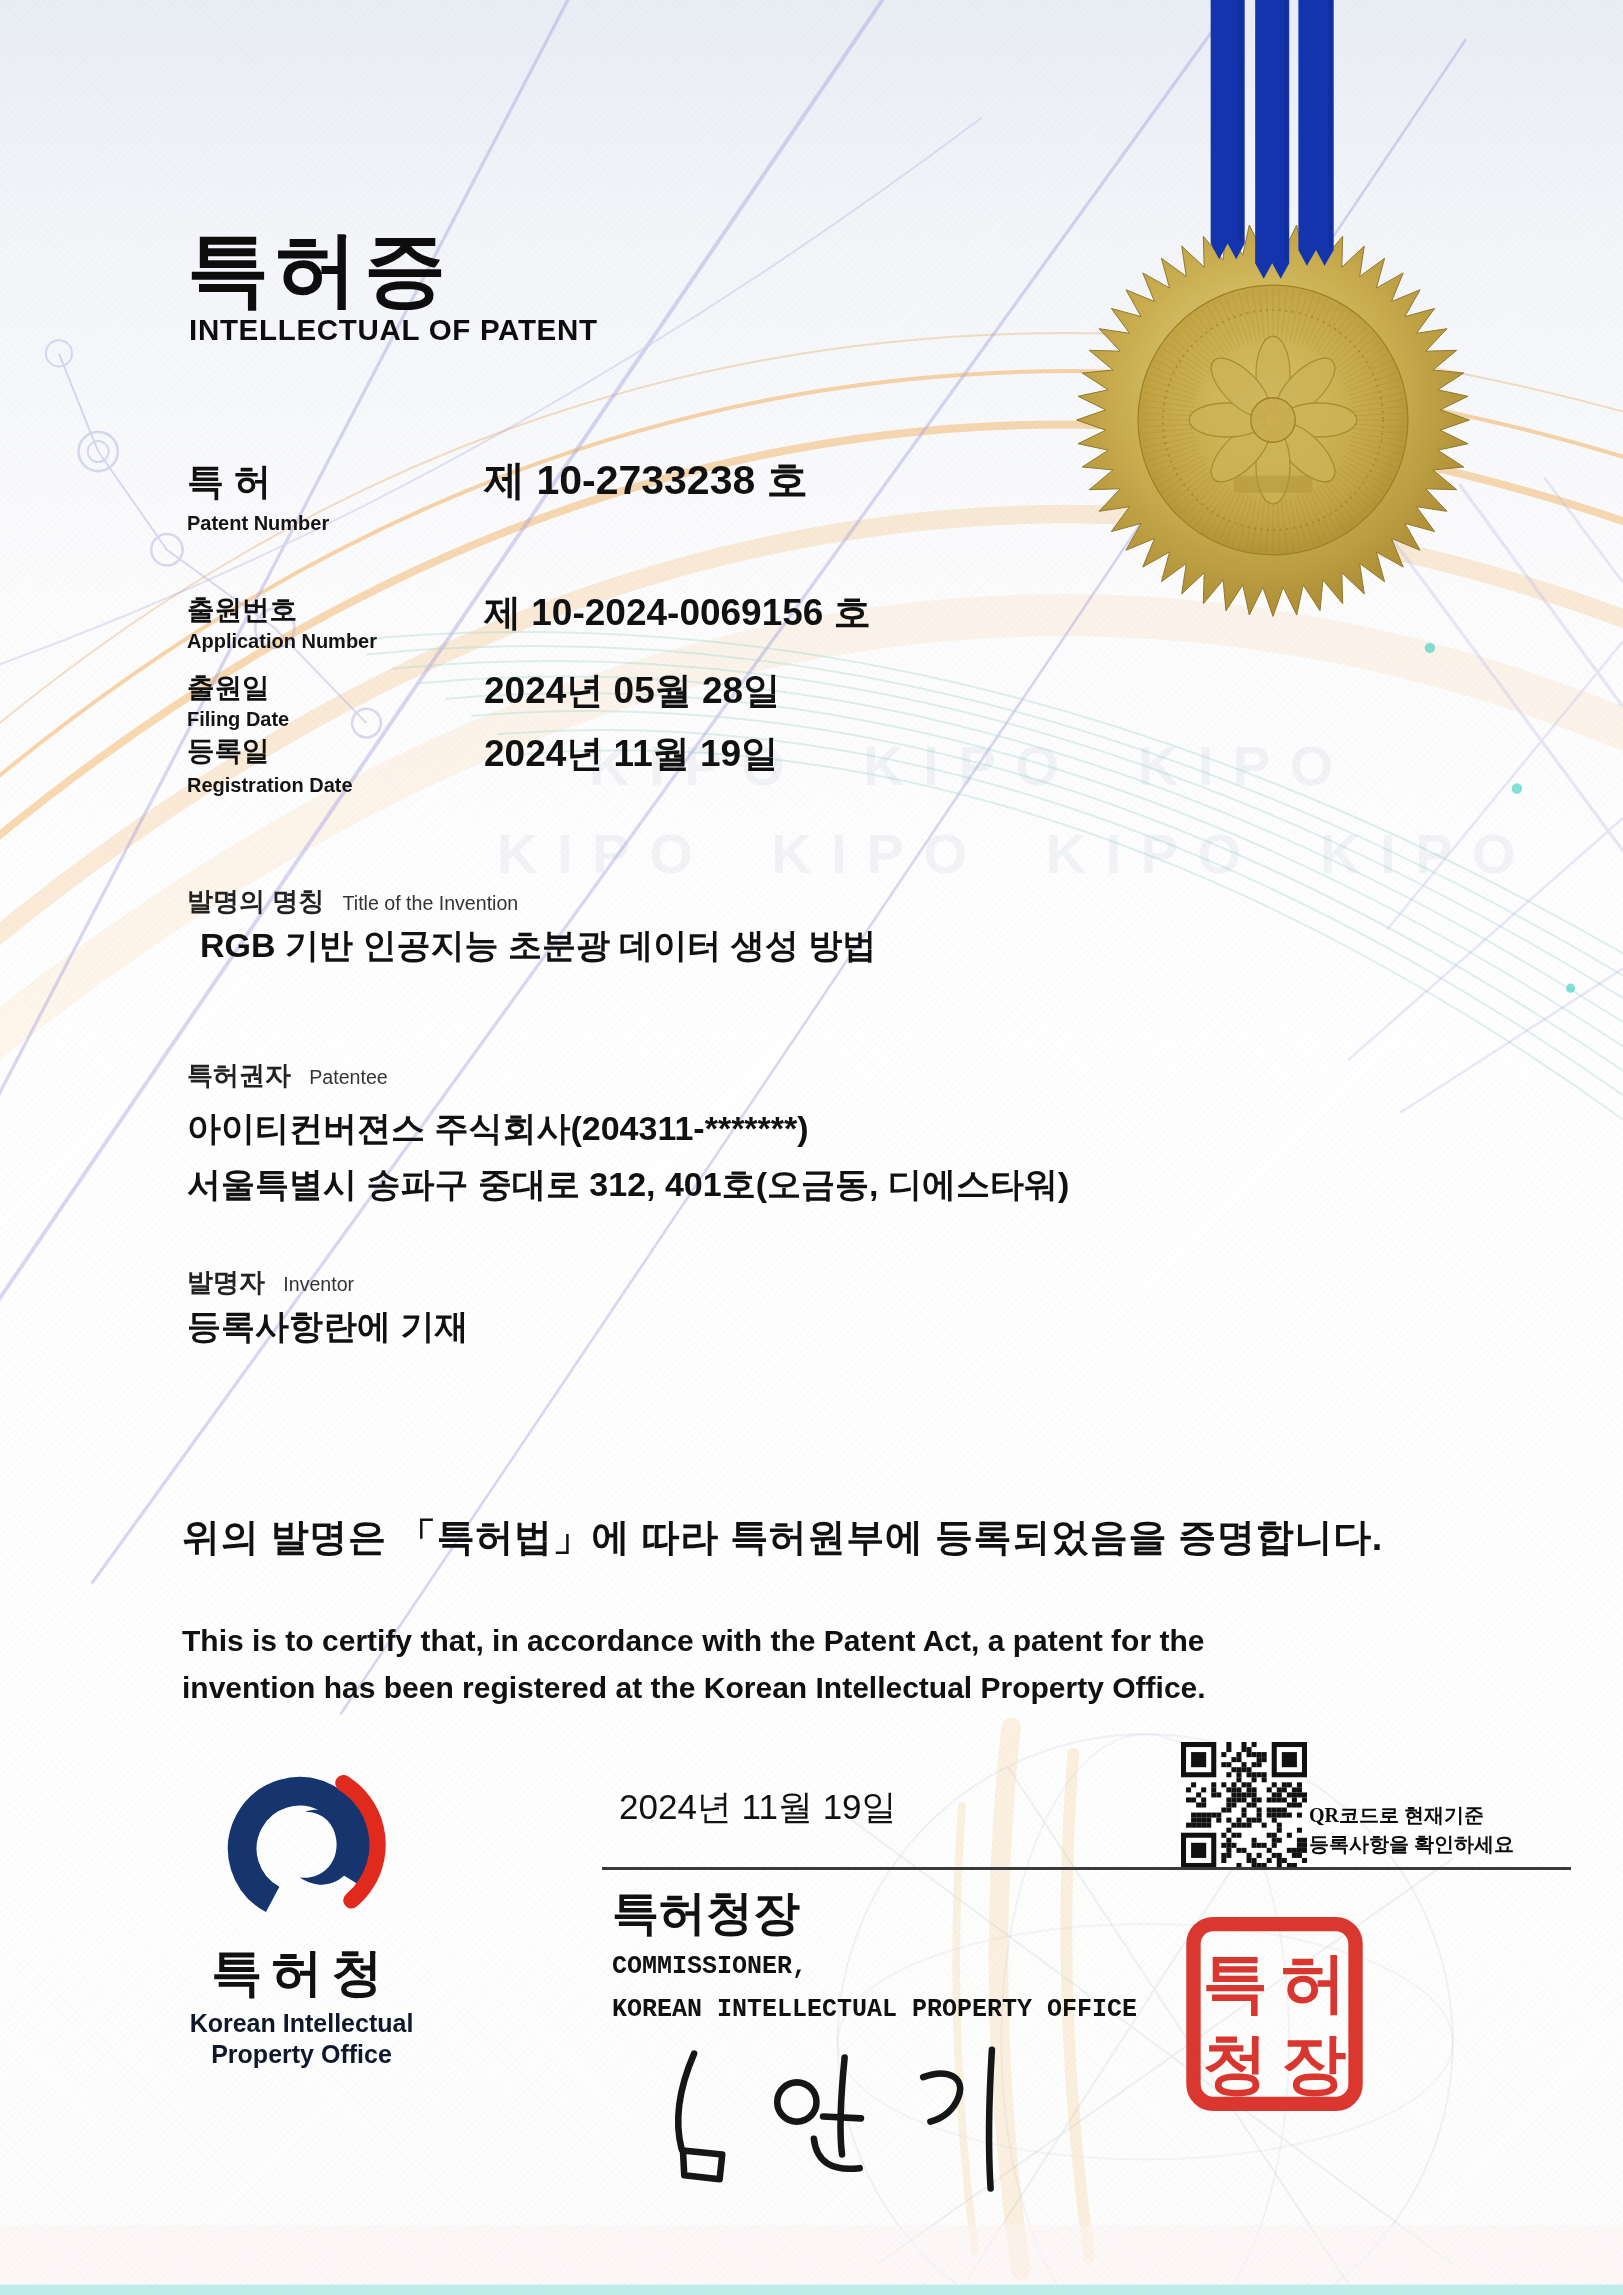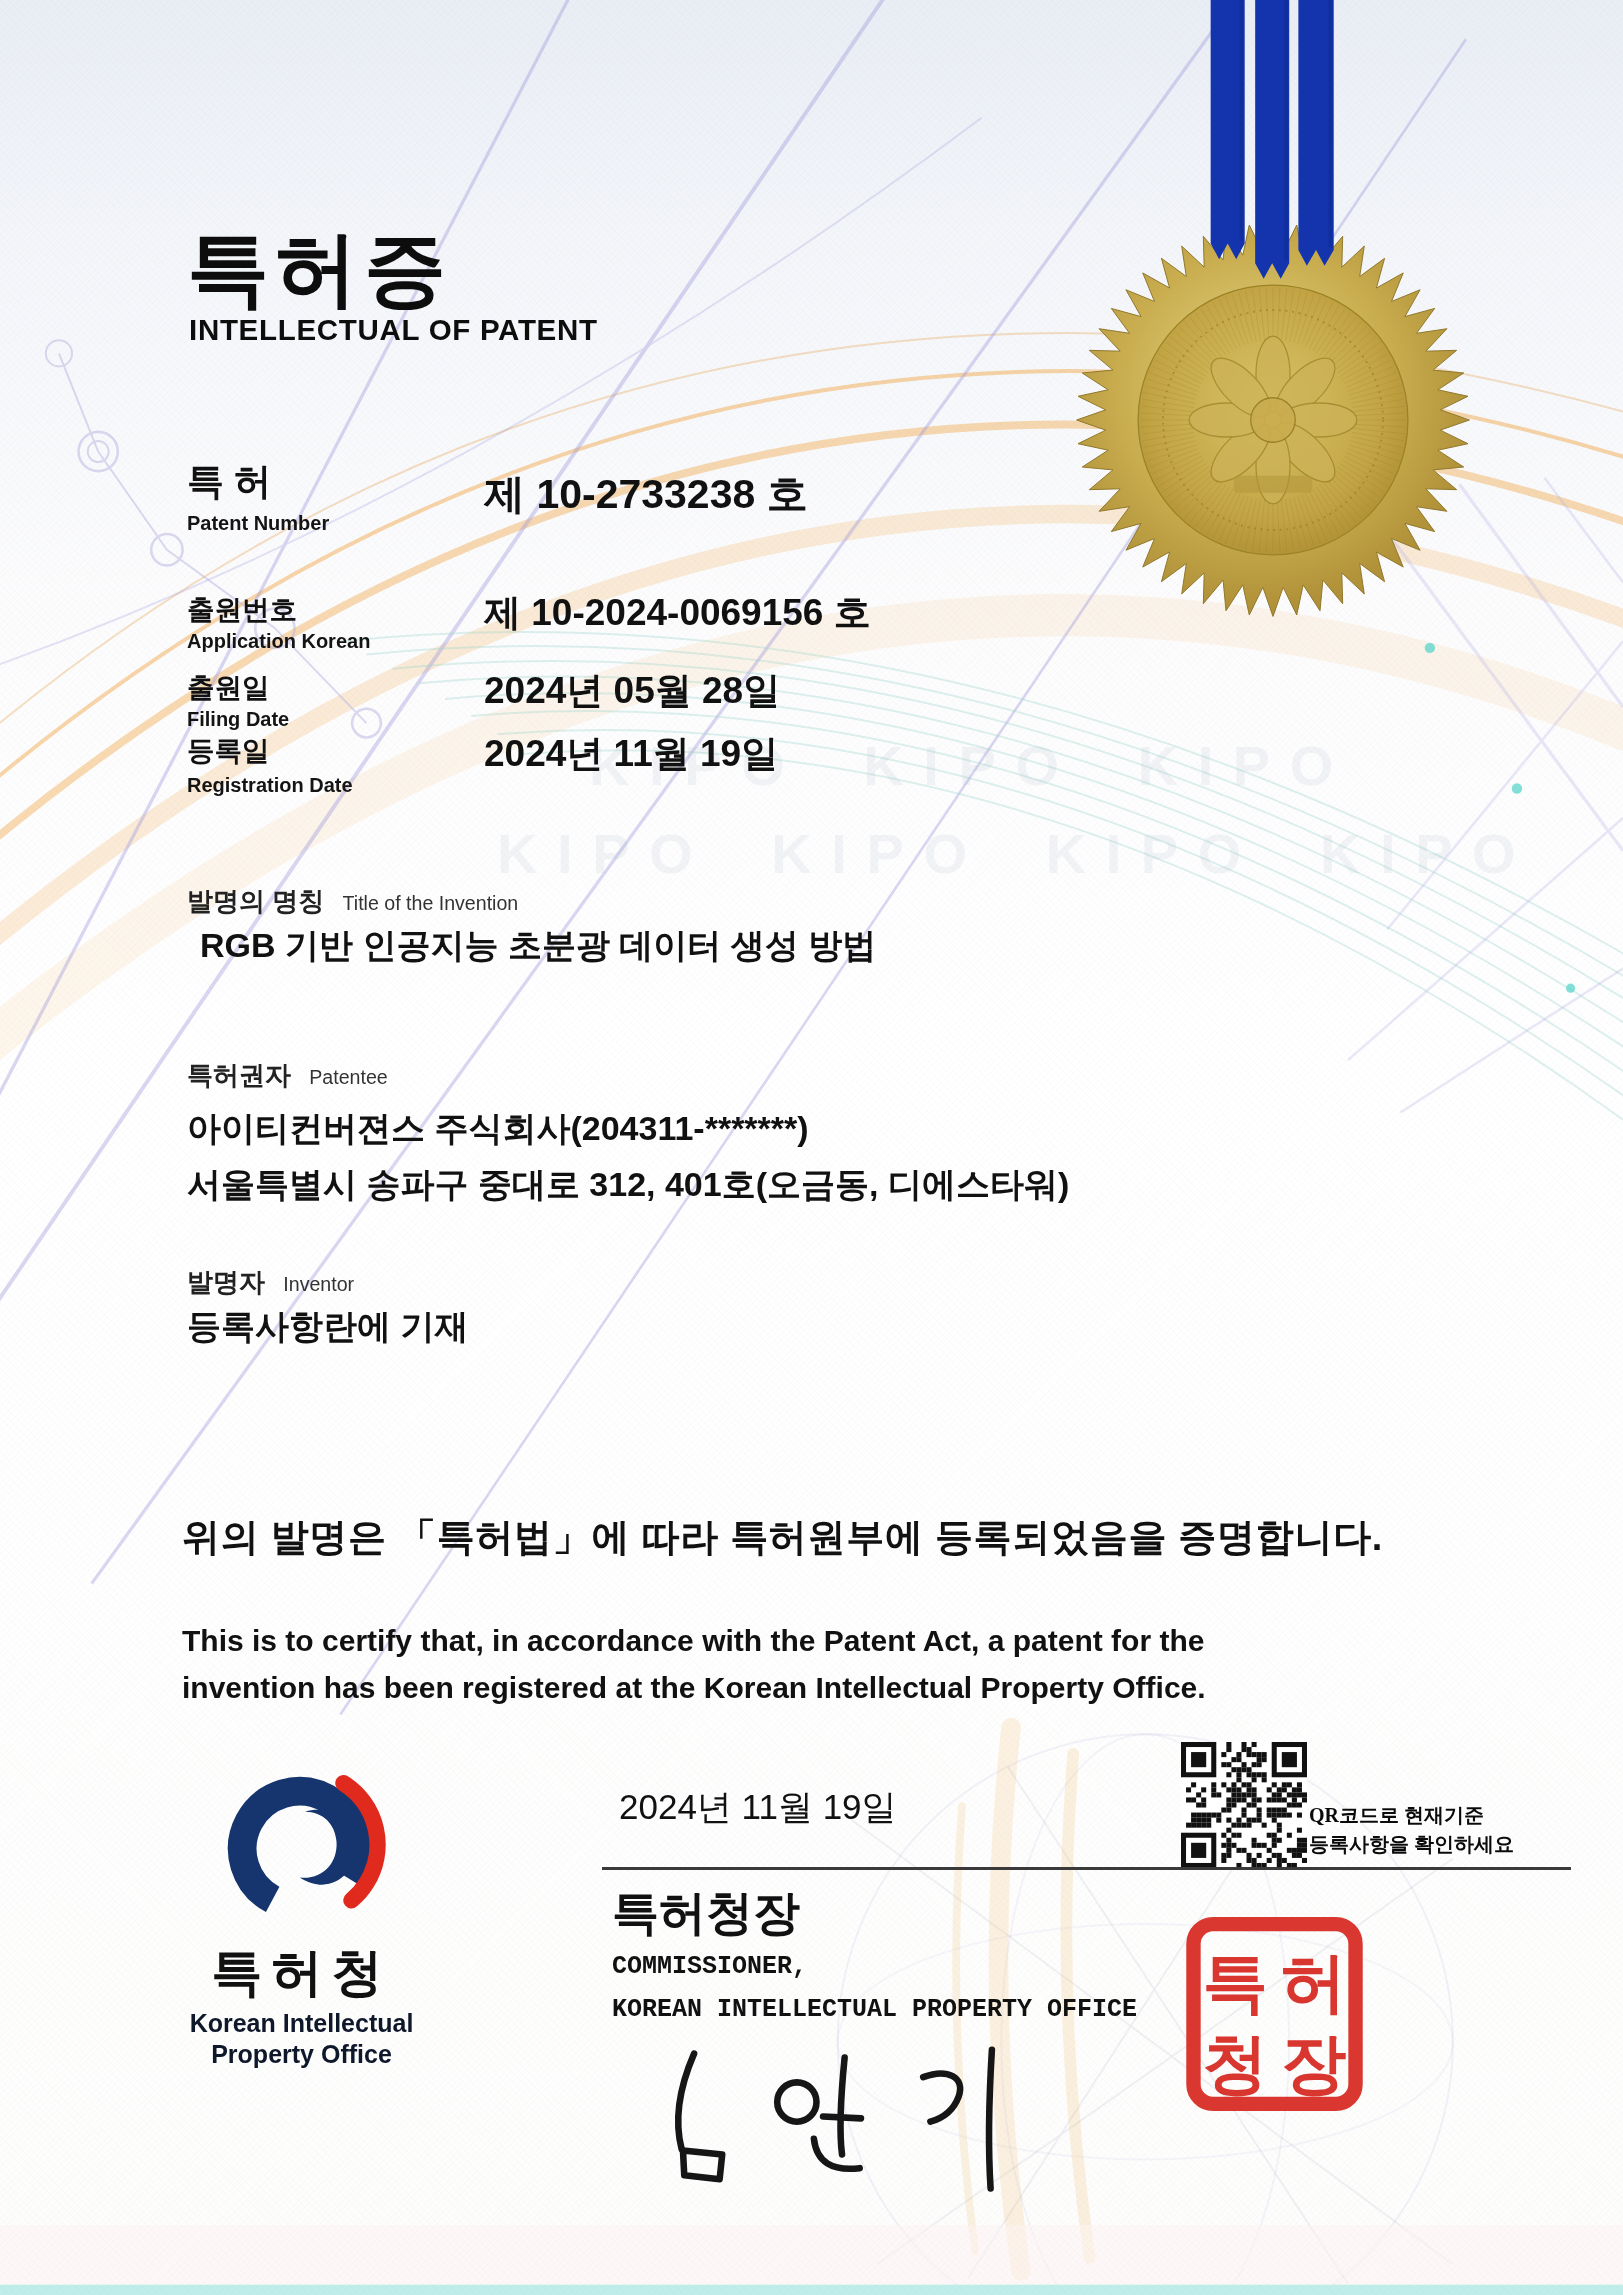--- a/index.html
+++ b/index.html
@@ -281,24 +281,24 @@
   <span>KIPO</span><span>KIPO</span><span>KIPO</span><span>KIPO</span>
 </div>
 
 <div class="page-texture"></div>
 
 <div class="abs z3 title-ko" style="left:187px;top:215px;">특허증</div>
 <div class="abs z3 title-en" style="left:189px;top:313px;">INTELLECTUAL OF PATENT</div>
 
 <div class="abs z3 lbl-ko-lg" style="left:187px;top:457px;">특 허</div>
 <div class="abs z3 lbl-en" style="left:187px;top:512px;">Patent Number</div>
-<div class="abs z3 val-lg" style="left:484px;top:467px;text-align:right;">제 10-2733238 호</div>
+<div class="abs z3 val-lg" style="left:484px;top:453px;text-align:right;">제 10-2733238 호</div>
 
 <div class="abs z3 lbl-ko" style="left:187px;top:592px;">출원번호</div>
-<div class="abs z3 lbl-en" style="left:187px;top:630px;">Application Korean</div>
+<div class="abs z3 lbl-en" style="left:187px;top:630px;">Application Number</div>
 <div class="abs z3 val" style="left:484px;top:588px;">제 10-2024-0069156 호</div>
 
 <div class="abs z3 lbl-ko" style="left:187px;top:670px;">출원일</div>
 <div class="abs z3 lbl-en" style="left:187px;top:708px;">Filing Date</div>
 <div class="abs z3 val" style="left:484px;top:666px;">2024년 05월 28일</div>
 
 <div class="abs z3 lbl-ko" style="left:187px;top:733px;">등록일</div>
 <div class="abs z3 lbl-en" style="left:187px;top:774px;">Registration Date</div>
 <div class="abs z3 val" style="left:484px;top:729px;">2024년 11월 19일</div>
 

